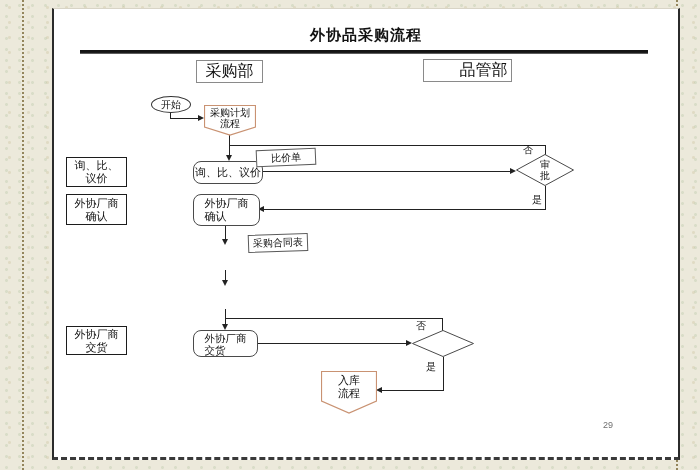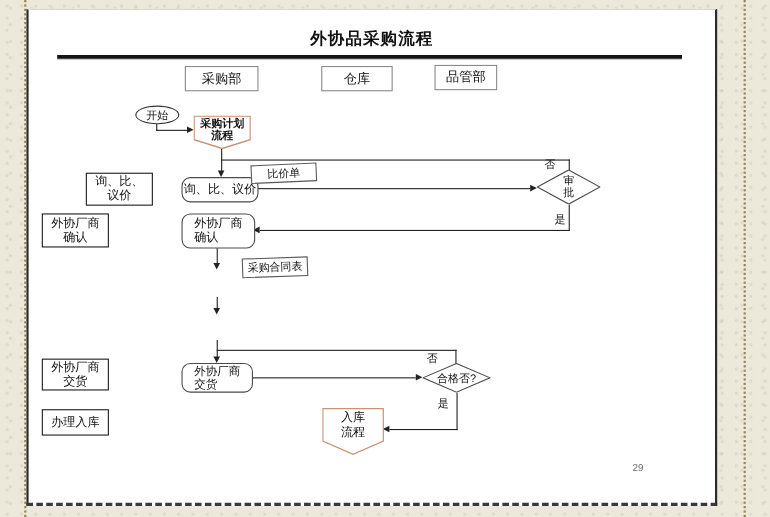--- a/index.html
+++ b/index.html
@@ -9,38 +9,38 @@
     background-color:#ece9db;
     background-image:
       radial-gradient(circle, rgba(168,188,150,.28) 1px, transparent 2px),
       radial-gradient(circle, rgba(196,184,142,.30) 1px, transparent 2px);
     background-size:13px 11px,19px 15px;
   }
   .stitch{position:absolute;top:0;height:470px;width:0;border-left:2px dotted #93855c;}
   .stitch.left{left:22px;}
   .stitch.right{left:676px;}
   .slide{
-    position:absolute;left:24px;top:8px;width:624px;height:448px;background:#fff;
+    position:absolute;left:52px;top:8px;width:624px;height:448px;background:#fff;
     border-left:2px solid #2b2b2b;border-right:2px solid #2b2b2b;
     border-bottom:3px dashed #3a3a3a;border-top:1px solid #d8d4c6;
   }
   .title{position:absolute;left:0;right:0;top:17px;text-align:center;
     font-size:15px;font-weight:bold;color:#111;letter-spacing:1px;}
   .title-rule{position:absolute;left:26px;top:41px;width:568px;height:4px;
     background:linear-gradient(#141414 60%,#7d7d7d);}
   .dept{position:absolute;height:21px;border:1px solid #8a8a8a;background:#fff;
-    display:flex;align-items:center;justify-content:center;font-size:12px;color:#111;}
+    display:flex;align-items:center;justify-content:center;font-size:16px;color:#111;}
   .d0{left:142px;top:51px;width:65px;}
   .d1{left:266px;top:51px;width:63px;}
-  .d2{left:369px;top:50px;width:55px;}
+  .d2{left:369px;top:50px;width:55px;padding-left:32px;}
   .d3{left:459px;top:50px;width:63px;}
   .side{position:absolute;left:12px;width:59px;border:1px solid #1c1c1c;background:#fff;
     display:flex;align-items:center;justify-content:center;text-align:center;
     font-size:11px;line-height:13px;color:#111;white-space:pre-line;}
-  .s0{top:148px;height:28px;margin-left:40px;}
+  .s0{top:148px;height:28px;}
   .s1{top:185px;height:29px;}
   .s2{top:278px;height:27px;}
   .s3{top:317px;height:27px;}
   .s4{top:363px;height:22px;}
   .rbox{position:absolute;border:1px solid #4a4a4a;border-radius:8px;background:#fff;z-index:4;
     display:flex;align-items:center;justify-content:center;
     font-size:11px;line-height:13px;color:#111;white-space:pre-line;}
   .oval{position:absolute;left:97px;top:87px;width:38px;height:15px;border:1px solid #333;
     border-radius:50%;background:#fff;display:flex;align-items:center;justify-content:center;
     font-size:10px;color:#111;z-index:4;}
@@ -50,21 +50,21 @@
   .track{left:139px;top:277px;width:63px;height:23px;}
   .vdeliver{left:139px;top:321px;width:63px;height:25px;font-size:10.5px;line-height:12px;}
   .doc{position:absolute;border:1px solid #5a5a5a;background:#fff;z-index:5;
     display:flex;align-items:center;justify-content:center;font-size:10px;color:#111;}
   .doc1{left:202px;top:140px;width:58px;height:15px;transform:rotate(-2.5deg);}
   .doc2{left:194px;top:225px;width:58px;height:16px;transform:rotate(-2deg);}
   .shape{position:absolute;z-index:3;}
   .shape-label{position:absolute;z-index:4;display:flex;align-items:center;justify-content:center;
     text-align:center;color:#111;white-space:pre-line;}
   .pen1-svg{left:150px;top:96px;width:52px;height:31px;}
-  .pen1-label{left:150px;top:97px;width:52px;height:24px;font-size:10px;line-height:11px;font-weight:bold;}
+  .pen1-label{left:150px;top:97px;width:52px;height:24px;font-size:10px;line-height:11px;}
   .pen2-svg{left:267px;top:362px;width:56px;height:44px;}
   .pen2-label{left:267px;top:364px;width:56px;height:28px;font-size:11px;line-height:13px;}
   .dia1-svg{left:462px;top:145px;width:58px;height:32px;}
   .dia1-label{left:462px;top:145px;width:58px;height:32px;font-size:10px;line-height:11px;}
   .dia2-svg{left:358px;top:321px;width:62px;height:27px;}
   .dia2-label{left:358px;top:321px;width:62px;height:27px;font-size:10px;}
   .hline,.vline{position:absolute;background:#222;z-index:2;}
   .hline{height:1px;}
   .vline{width:1px;}
   .arr{position:absolute;width:0;height:0;z-index:3;}
@@ -79,30 +79,28 @@
 
 <div class="stitch left"></div>
 <div class="stitch right"></div>
 
 <div class="slide">
 
   <div class="title">外协品采购流程</div>
   <div class="title-rule"></div>
 
   <div class="dept d0">采购部</div>
-  <div class="dept d1">仓库</div>
   <div class="dept d2">品管部</div>
 
   <div class="side s0">询、比、
 议价</div>
   <div class="side s1">外协厂商
 确认</div>
   <div class="side s3">外协厂商
 交货</div>
-  <div class="side s4">办理入库</div>
 
   <div class="vline" style="left:116px;top:101px;height:9px;"></div>
   <div class="hline" style="left:116px;top:109px;width:30px;"></div>
   <div class="arr arr-r" style="left:144px;top:106px;"></div>
 
   <div class="vline" style="left:175px;top:125px;height:22px;"></div>
   <div class="arr arr-d" style="left:172px;top:146px;"></div>
 
   <div class="hline" style="left:175px;top:136px;width:317px;"></div>
   <div class="vline" style="left:491px;top:136px;height:10px;"></div>
@@ -157,21 +155,20 @@
 
   <div class="rbox vconfirm">外协厂商
 确认</div>
   <div class="doc doc2">采购合同表</div>
   <div class="rbox vdeliver">外协厂商
 交货</div>
 
   <svg class="shape dia2-svg" viewBox="0 0 62 27">
     <polygon points="31,0.5 61.5,13.5 31,26.5 0.5,13.5" fill="#ffffff" stroke="#4a4a4a" stroke-width="1"></polygon>
   </svg>
-  <div class="shape-label dia2-label">合格否?</div>
 
   <svg class="shape pen2-svg" viewBox="0 0 56 44">
     <polygon points="0.5,0.5 55.5,0.5 55.5,30 28,42 0.5,30" fill="#ffffff" stroke="#c99272" stroke-width="1.2"></polygon>
   </svg>
   <div class="shape-label pen2-label">入库
 流程</div>
 
   <div class="pagenum">29</div>
 </div>
 

